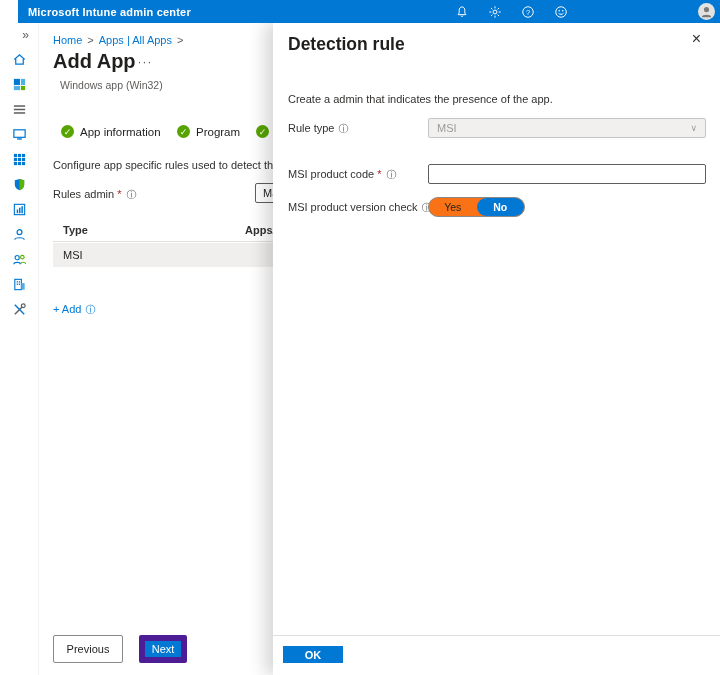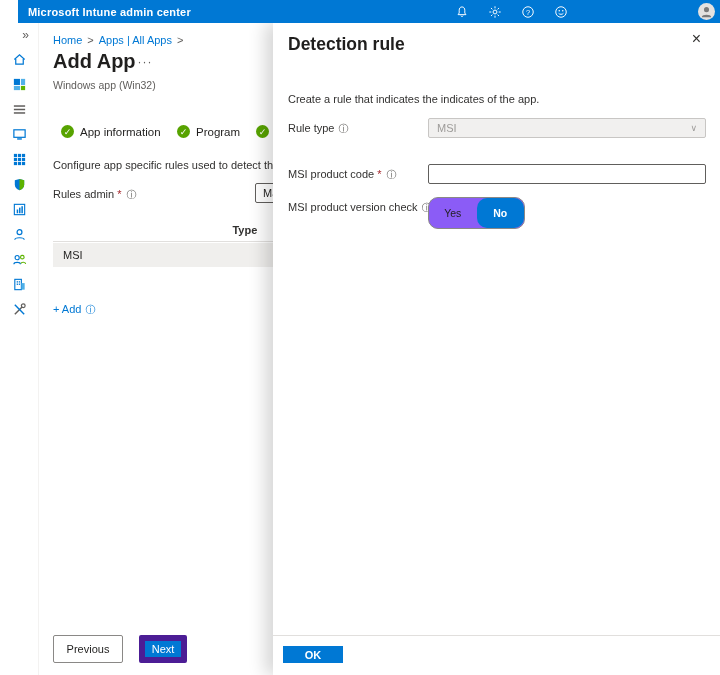--- a/index.html
+++ b/index.html
@@ -23,36 +23,36 @@
   .side-item{height:25px;display:flex;align-items:center;justify-content:center;cursor:pointer;}
   .side-item svg{width:15px;height:15px;}
   
   .main{position:absolute;left:38px;top:23px;right:0;bottom:0;background:#fff;}
   .breadcrumb{position:absolute;top:11px;left:15px;font-size:11px;color:#605e5c;
               display:flex;gap:5px;align-items:flex-end;white-space:nowrap;}
   .crumb{color:#0078d4;cursor:pointer;}
   .page-title-row{position:absolute;top:27px;left:15px;display:flex;align-items:center;gap:2px;}
   .page-title{font-size:20px;font-weight:600;color:#201f1e;}
   .more{color:#605e5c;font-size:12px;letter-spacing:1px;cursor:pointer;}
-  .page-subtitle{position:absolute;top:56px;left:15px;font-size:10.5px;color:#605e5c;}
+  .page-subtitle{position:absolute;top:56px;left:22px;font-size:10.5px;color:#605e5c;}
   .stepper{position:absolute;top:102px;left:0;right:0;height:18px;}
   .step{position:absolute;display:flex;align-items:center;gap:6px;font-size:11.5px;color:#201f1e;cursor:pointer;}
   .step1{left:23px}.step2{left:139px}.step3{left:218px}
   .check{width:13px;height:13px;border-radius:50%;background:#57a300;color:#fff;font-size:9px;
          display:flex;align-items:center;justify-content:center;flex:0 0 13px;}
   .description{position:absolute;top:136px;left:15px;font-size:11px;color:#323130;white-space:nowrap;}
   .rules-format-label{position:absolute;top:165px;left:15px;font-size:11px;color:#323130;white-space:nowrap;}
   .required{color:#a4262c;margin:0 1px 0 3px;}
   .info{color:#605e5c;font-size:10px;margin-left:4px;cursor:pointer;}
   .rules-format-select{position:absolute;top:160px;left:217px;width:230px;height:20px;
         border:1px solid #605e5c;border-radius:2px;background:#fff;font-size:11px;color:#201f1e;
         display:flex;align-items:center;padding-left:7px;box-sizing:border-box;cursor:pointer;}
   .table{position:absolute;top:196px;left:15px;width:392px;}
   .thead{display:flex;height:22px;align-items:center;border-bottom:1px solid #e1dfdd;
-         font-size:11px;font-weight:700;color:#323130;justify-content:flex-end;}
+         font-size:11px;font-weight:700;color:#323130;}
   .col-type{padding-left:10px;width:192px;box-sizing:border-box;}
   .trow{display:flex;align-items:center;height:24px;background:#f0efed;font-size:11px;
         color:#201f1e;margin-top:1px;cursor:pointer;}
   .add-link{position:absolute;top:280px;left:15px;font-size:11px;color:#0078d4;cursor:pointer;white-space:nowrap;}
   .add-link .info{color:#0078d4;}
   .footer-buttons{position:absolute;bottom:12px;left:15px;display:flex;gap:16px;}
   .btn{height:28px;border-radius:2px;font-size:11px;display:flex;align-items:center;
        justify-content:center;cursor:pointer;box-sizing:border-box;font-family:inherit;}
   .btn-prev{width:70px;background:#fff;border:1px solid #8a8886;color:#201f1e;}
   .btn-next{width:48px;background:#0078d4;border:6px solid #4c1d95;color:#fff;}
@@ -63,22 +63,22 @@
   .panel-close{position:absolute;top:8px;right:19px;font-size:16px;color:#323130;cursor:pointer;line-height:1;}
   .panel-desc{position:absolute;top:70px;left:15px;font-size:11px;color:#323130;white-space:nowrap;}
   .frow-label{position:absolute;left:15px;font-size:11px;color:#323130;white-space:nowrap;}
   .lbl1{top:99px}.lbl2{top:145px}.lbl3{top:178px}
   .select-disabled{position:absolute;left:155px;top:95px;width:278px;height:20px;background:#f1f0ef;
         border:1px solid #c8c6c4;border-radius:2px;color:#9d9b99;font-size:11px;display:flex;
         align-items:center;justify-content:space-between;padding:0 8px;box-sizing:border-box;}
   .chevron{color:#9d9b99;font-size:9px;}
   .text-input{position:absolute;left:155px;top:141px;width:278px;height:20px;border:1px solid #605e5c;
         border-radius:2px;font-size:11px;padding:0 6px;box-sizing:border-box;font-family:inherit;color:#201f1e;}
-  .toggle{position:absolute;left:155px;top:174px;width:97px;height:32px;border:1px solid #8a8886;
-        border-radius:10px;display:flex;box-sizing:border-box;background:#8b5cf6;text-align:center;}
+  .toggle{position:absolute;left:155px;top:174px;width:97px;height:20px;border:1px solid #8a8886;
+        border-radius:10px;display:flex;box-sizing:border-box;background:#f97316;text-align:center;}
   .toggle-opt{flex:1;display:flex;align-items:center;justify-content:center;font-size:10.5px;
         color:#201f1e;border-radius:10px;cursor:pointer;}
   .toggle-opt.selected{background:#0078d4;color:#fff;font-weight:600;}
   .panel-divider{position:absolute;left:0;right:0;top:612px;height:1px;background:#e1dfdd;}
   .ok-btn{position:absolute;left:10px;top:623px;width:60px;height:17px;background:#0078d4;color:#fff;
         font-size:11px;font-weight:600;border-radius:0;display:flex;align-items:center;
         justify-content:center;cursor:pointer;}
 </style>
 </head>
 <body>
@@ -284,21 +284,21 @@
     <div class="footer-buttons">
       <button class="btn btn-prev">Previous</button>
       <button class="btn btn-next">Next</button>
     </div>
   </div>
 
   <div class="panel">
     <div class="panel-title">Detection rule</div>
     <div class="panel-close">×</div>
 
-    <div class="panel-desc">Create a rule that indicates the indicates of the app.</div>
+    <div class="panel-desc">Create a admin that indicates the presence of the app.</div>
 
     <div class="frow-label lbl1">
       <span>Rule type</span><span class="info">ⓘ</span>
     </div>
     <div class="select-disabled">
       <span>MSI</span>
       <span class="chevron">∨</span>
     </div>
 
     <div class="frow-label lbl2">

